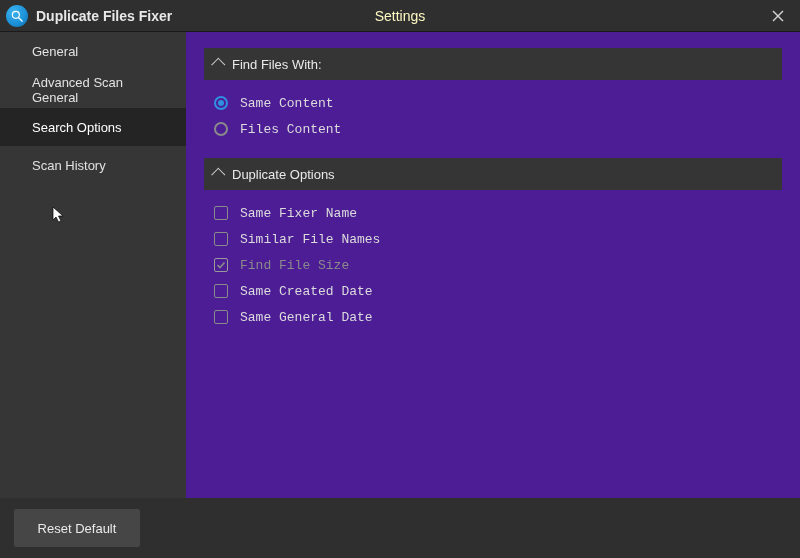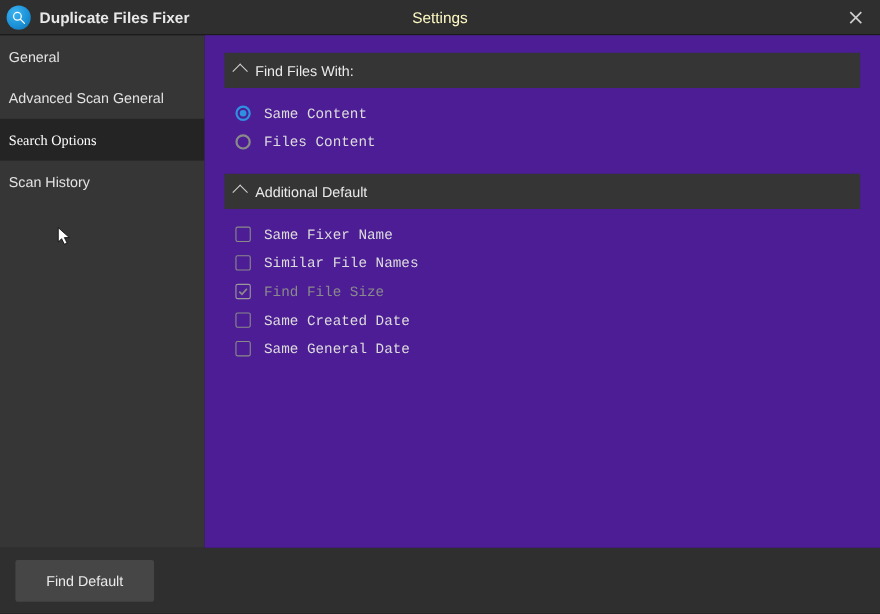--- a/index.html
+++ b/index.html
@@ -74,31 +74,30 @@
     .sidebar {
       width: 186px;
       background: #363636;
       display: flex;
       flex-direction: column;
     }
     .side-item {
       height: 38px;
       display: flex;
       align-items: center;
-      padding: 0 8px;
+      padding: 0 32px;
       color: #e2e2e2;
       cursor: pointer;
       font-size: 13px;
       border-top: 1px solid transparent;
       position: relative;
     }
     .side-item.active {
       background: #242424;
       color: #fff;
-      font-family: Liberation Serif, serif;
     }
     .content {
       flex: 1;
       background: #4c1d95;
       position: relative;
       padding: 16px 18px 0 18px;
       display: flex;
       flex-direction: column;
     }
     .section-header {
@@ -238,21 +237,21 @@
           <span>Same Content</span>
         </div>
         <div class="radio-row">
           <span class="radio-outer"></span>
           <span>Files Content</span>
         </div>
       </div>
 
       <div class="section-header">
         <span class="chev"></span>
-        <span>Additional Default</span>
+        <span>Duplicate Options</span>
       </div>
       <div class="section-body">
         <div class="check-row">
           <span class="check-box"></span>
           <span>Same Fixer Name</span>
         </div>
         <div class="check-row">
           <span class="check-box"></span>
           <span>Similar File Names</span>
         </div>
@@ -271,15 +270,15 @@
         <div class="check-row">
           <span class="check-box"></span>
           <span>Same General Date</span>
         </div>
       </div>
 
     </div>
   </div>
 
   <div class="footer">
-    <button class="btn">Find Default</button>
+    <button class="btn">Reset Default</button>
   </div>
 </div>
 
 </body></html>

